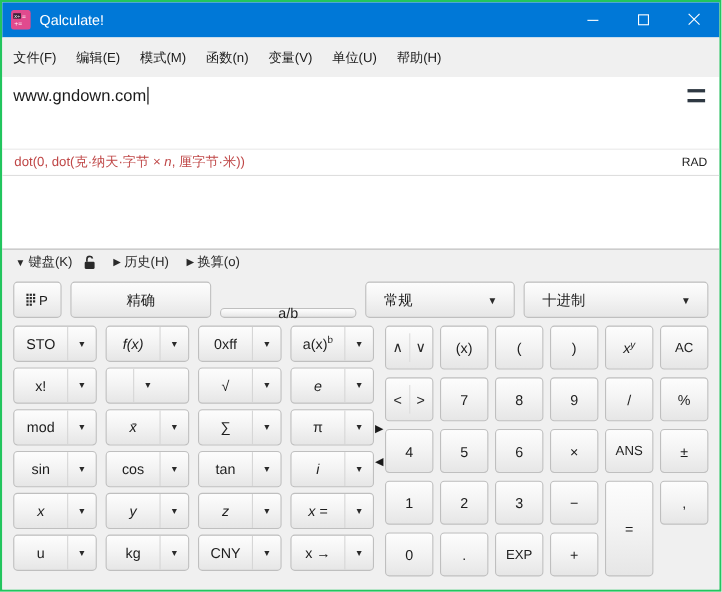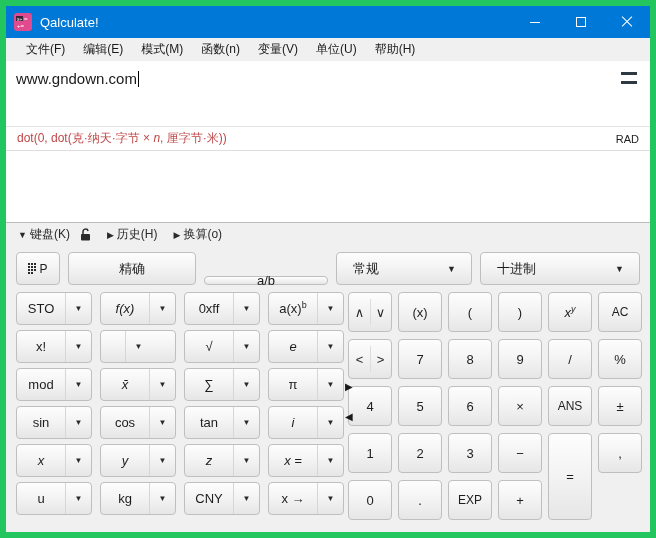--- a/index.html
+++ b/index.html
@@ -1,34 +1,34 @@
 <!DOCTYPE html>
 <html><head>
 <meta charset="utf-8">
 <style>
   * { box-sizing: border-box; margin: 0; padding: 0; }
   html,body { width: 656px; height: 538px; }
   body { font-family: "Liberation Sans", "DejaVu Sans", sans-serif; background:#fff; }
-  .window { width:656px; height:538px; border:6px solid #22c55e; display:flex; flex-direction:column; background:#f0f0f0; overflow:hidden; }
+  .window { width:656px; height:538px; border:2px solid #22c55e; display:flex; flex-direction:column; background:#f0f0f0; overflow:hidden; }
 
   
   .titlebar { height:32px; background:#0078d7; display:flex; align-items:center; flex:0 0 auto; }
   .app-icon { width:18px; height:18px; margin:0 8px 0 8px; flex:0 0 auto; }
   .title-text { color:#fff; font-size:13px; }
   .tb-spacer { flex:1; }
   .tb-btn { width:46px; height:32px; display:flex; align-items:center; justify-content:center; }
   .min-glyph { width:10px; height:0; border-bottom:1px solid #fff; display:block; }
   .max-glyph { width:10px; height:10px; border:1px solid #fff; display:block; }
   .close-glyph { position:relative; width:12px; height:12px; display:block; }
   .close-glyph::before,.close-glyph::after { content:""; position:absolute; left:-1px; top:5px; width:14px; height:1px; background:#fff; }
   .close-glyph::before { transform:rotate(45deg); }
   .close-glyph::after { transform:rotate(-45deg); }
 
   
-  .menubar { height:23px; background:#f0f0f0; display:flex; align-items:center; font-size:12px; color:#1a1a1a; padding-left:11px; flex:0 0 auto; }
+  .menubar { height:36px; background:#f0f0f0; display:flex; align-items:center; font-size:12px; color:#1a1a1a; padding-left:1px; flex:0 0 auto; }
   .menu-item { padding:0 9px; line-height:23px; }
 
   
   .expr { height:65px; background:#fff; position:relative; flex:0 0 auto; }
   .expr-text { position:absolute; left:10px; top:9px; font-size:15px; color:#1a1a1a; }
   .caret { display:inline-block; width:1px; height:16px; background:#000; vertical-align:-3px; margin-left:1px; }
   .eq-menu { position:absolute; right:13px; top:11px; width:16px; height:12px; display:flex; flex-direction:column; justify-content:space-between; }
   .eq-bar { height:3px; background:#2e3842; }
 
   

